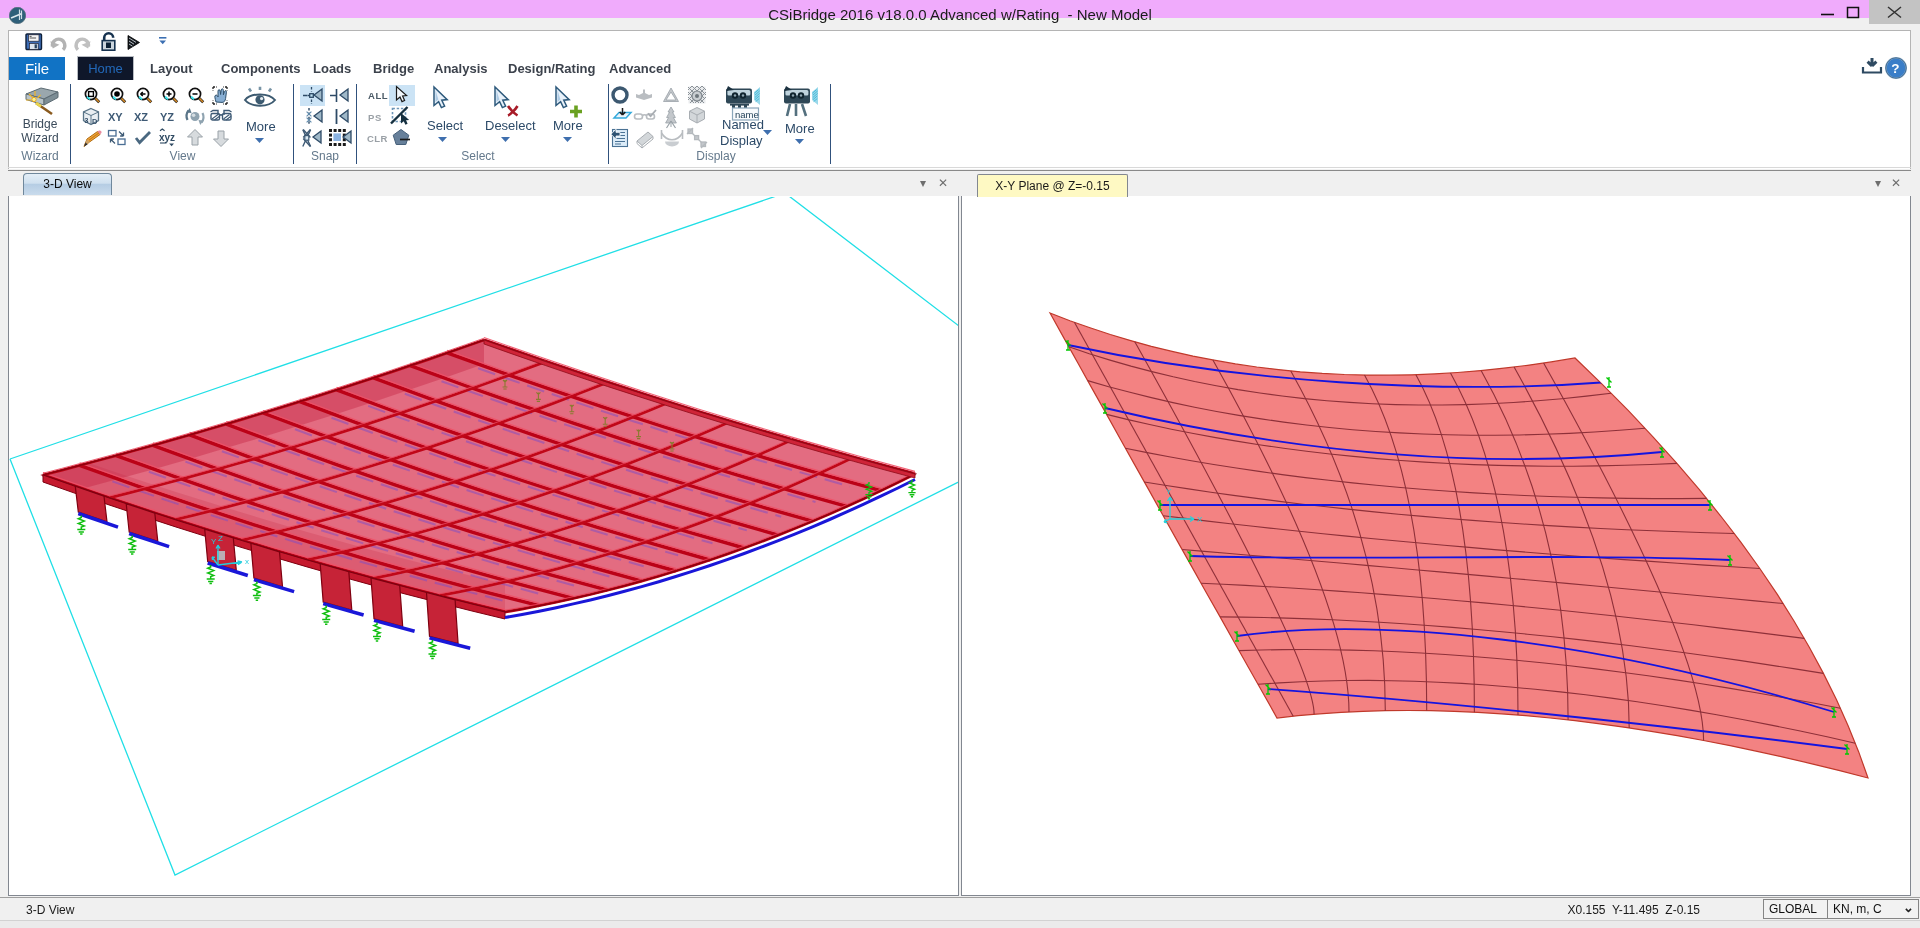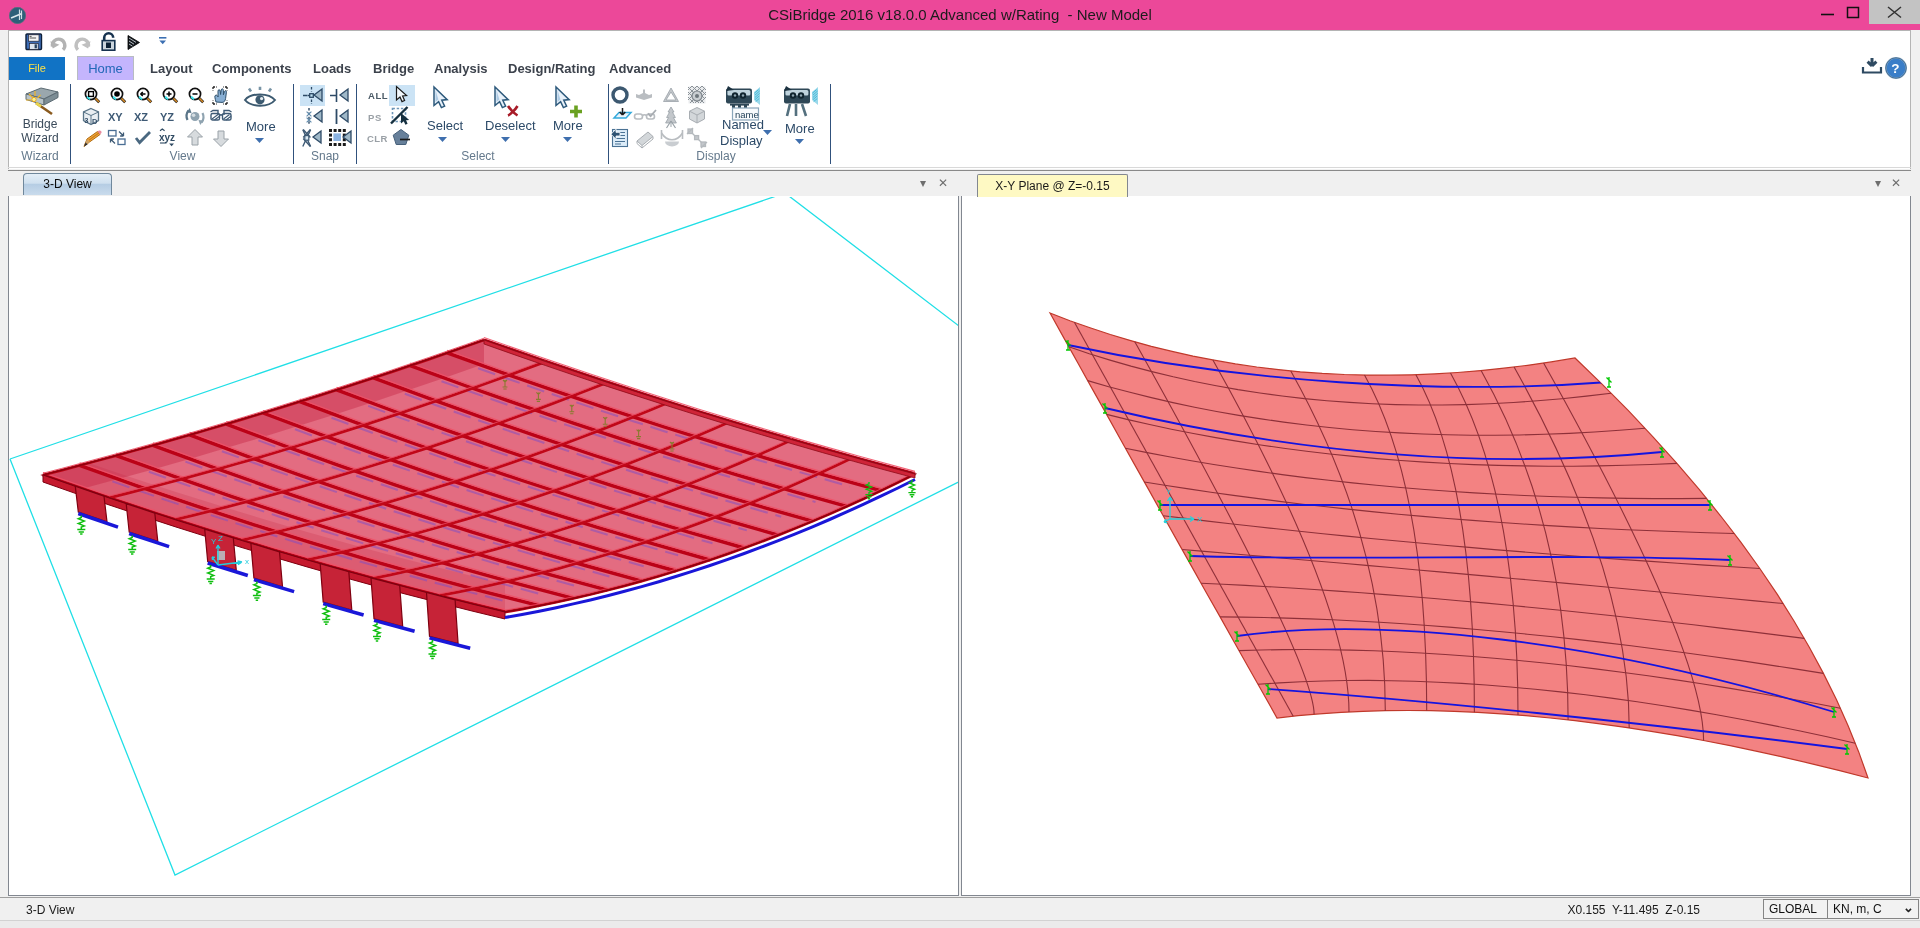--- a/index.html
+++ b/index.html
@@ -1,24 +1,24 @@
 <!DOCTYPE html>
 <html><head>
 <meta charset="utf-8">
 <style>
 * { margin:0; padding:0; box-sizing:border-box; }
 html,body { width:1920px; height:928px; overflow:hidden; }
 body { font-family:"Liberation Sans", sans-serif; background:#f0f0f0; position:relative; }
 .abs { position:absolute; }
-#titlebar { left:0; top:0; width:1920px; height:30px; background:#ec4899; }
+#titlebar { left:0; top:0; width:1920px; height:18px; background:#f0abfc; }
 #title { width:100%; text-align:center; top:6px; font-size:15px; color:#1c1c1c; }
 #ribbonwin { left:8px; top:30px; width:1903px; height:139px; background:#fff; border:1px solid #b4b4b4; border-bottom:none; }
 .tabtxt { top:61px; font-size:13px; color:#3c424c;font-weight:bold; }
-#filetab { left:9px; top:57px; width:56px; height:23px; background:#1173c5; color:#fde047; font-size:11px; text-align:center; line-height:23px; }
-#hometab { left:77px; top:56px; width:57px; height:24px; background:#c4b5fd; border:1px solid #b8bcc2; border-bottom:none; color:#2268b8; font-size:13px; text-align:center; line-height:24px; }
+#filetab { left:9px; top:57px; width:56px; height:23px; background:#1173c5; color:#ffffff; font-size:15px; text-align:center; line-height:23px; }
+#hometab { left:77px; top:56px; width:57px; height:24px; background:#0f172a; border:1px solid #b8bcc2; border-bottom:none; color:#2268b8; font-size:13px; text-align:center; line-height:24px; }
 .gsep { top:84px; width:1px; height:80px; background:#30517c; }
 .glabel { top:149px; font-size:12px; color:#64798c; text-align:center; }
 .btext { font-size:12px; color:#3a4a5a; text-align:center; }
 #ribbonline { left:8px; top:167px; width:1903px; height:1px; background:#d9d9d9; }
 #tabstrip { left:8px; top:170px; width:1903px; height:26px; background:#f0f0f0; border-top:1px solid #898989; }
 #lpanel { left:8px; top:196px; width:951px; height:700px; background:#fff; border:1px solid #828790; border-top:none; }
 #rpanel { left:961px; top:196px; width:950px; height:700px; background:#fff; border:1px solid #828790; border-top:none; }
 #vtab1 { left:23px; top:173px; width:89px; height:22px; background:linear-gradient(#e4eef7 0%,#cfe0ef 45%,#b4cce3 46%,#c9dbec 100%); border:1px solid #70889c; border-bottom:none; border-radius:4px 4px 0 0; font-size:12px; color:#0c0c0c; text-align:center; line-height:21px; }
 #vtab2 { left:977px; top:174px; width:151px; height:23px; background:#fef9c3; border:1px solid #828790; border-bottom:none; border-radius:2px 2px 0 0; font-size:12px; color:#1a1a1a; text-align:center; line-height:22px; }
 .paneglyph { font-size:12px; color:#6e6e6e; }
@@ -82,21 +82,21 @@
 
   <g transform="translate(137,6)">
     <path d="M0,0.8 h7.4" stroke="#3b6fb2" stroke-width="1.6"></path>
     <path d="M0.4,3.6 L7,3.6 L3.7,7.2 Z" fill="#3b6fb2"></path>
   </g>
 </svg>
 
 <div id="filetab" class="abs">File</div>
 <div id="hometab" class="abs">Home</div>
 <div class="tabtxt abs" style="left:150px">Layout</div>
-<div class="tabtxt abs" style="left:212px">Components</div>
+<div class="tabtxt abs" style="left:221px">Components</div>
 <div class="tabtxt abs" style="left:313px">Loads</div>
 <div class="tabtxt abs" style="left:373px">Bridge</div>
 <div class="tabtxt abs" style="left:434px">Analysis</div>
 <div class="tabtxt abs" style="left:508px">Design/Rating</div>
 <div class="tabtxt abs" style="left:609px">Advanced</div>
 
 <div class="gsep abs" style="left:70px"></div>
 <div class="gsep abs" style="left:293px"></div>
 <div class="gsep abs" style="left:356px"></div>
 <div class="gsep abs" style="left:608px"></div>

